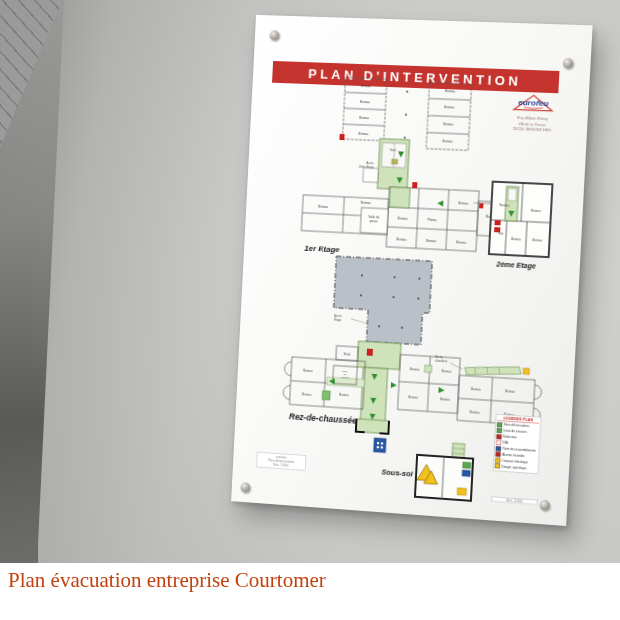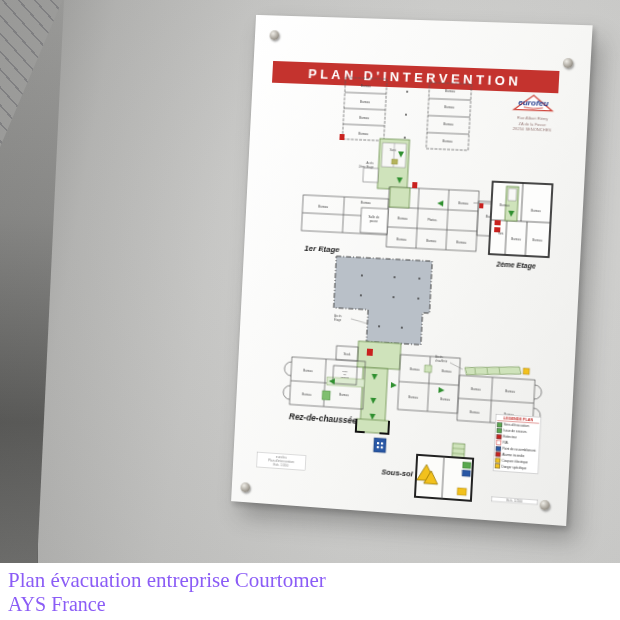--- a/index.html
+++ b/index.html
@@ -62,21 +62,21 @@
           border:1px solid #a9a9a9;text-align:center;font-size:7px;color:#777;
           transform:scale(.47);transform-origin:0 0;padding:1px 0;}
 
   .cartouche{position:absolute;left:24px;top:442px;width:106px;background:#fff;
           border:1px solid #b5b5b5;text-align:center;color:#888;font-size:7px;line-height:1.3;
           transform:scale(.47);transform-origin:0 0;padding:2px 0;}
 
   
   .caption{position:absolute;left:0;right:0;bottom:0;height:57px;background:#fff;
            padding:5px 0 0 8px;box-sizing:border-box;
-           font-family:"Liberation Serif",serif;color:#8b5cf6;}
+           font-family:"Liberation Serif",serif;color:#c2410c;}
   .caption .l1{font-size:21px;line-height:1.15;}
   .caption .l2{font-size:20px;line-height:1.2;}
 </style>
 </head>
 <body>
 
 <div class="photo">
 
   <div class="wall"></div>
   <div class="corridor">
@@ -332,15 +332,14 @@
 
     <div class="cartouche">
       <div>eurofeu</div>
       <div>Plan d'intervention</div>
       <div>Ech. 1/200</div>
     </div>
   </div>
 
   <div class="caption">
     <div class="l1">Plan évacuation entreprise Courtomer</div>
-    <div class="l2">AYS France</div>
   </div>
 </div>
 
 </body></html>

